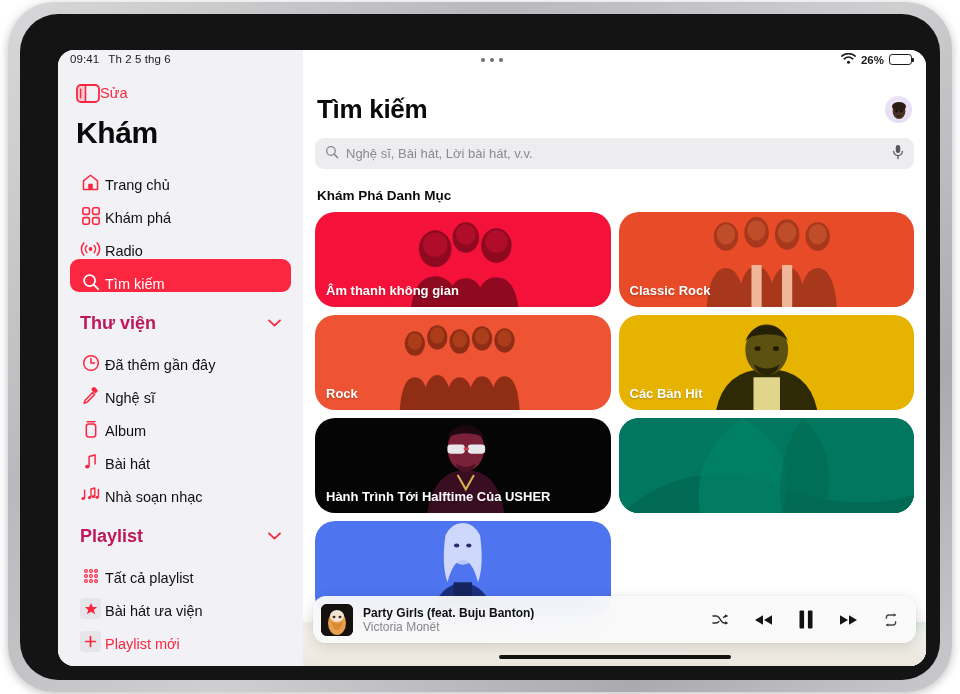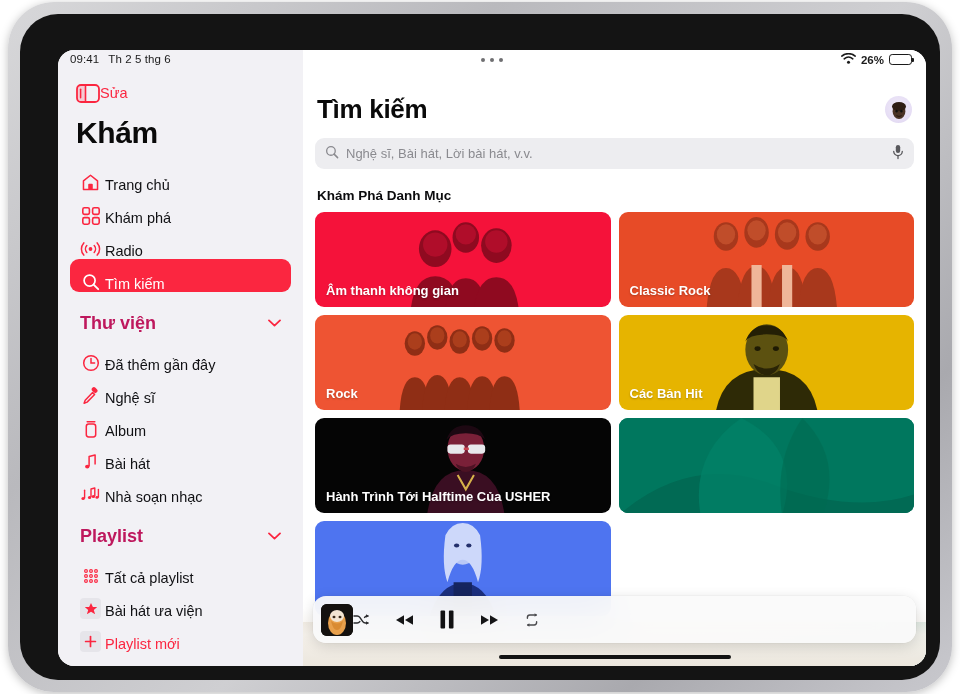--- a/index.html
+++ b/index.html
@@ -147,21 +147,21 @@
     margin-top: 19px; margin-bottom: 9px;
     font-size: 13.5px; font-weight: bold; color: #0c0c0e; padding-left: 2px;
   }
 
   .card-grid {
     display: grid;
     grid-template-columns: 1fr 1fr;
     gap: 8px 8px;
   }
   .card {
-    height: 95px; border-radius: 9px;
+    height: 95px; border-radius: 20px;
     position: relative; overflow: hidden;
   }
   .card-label {
     position: absolute; left: 11px; bottom: 9px;
     font-size: 13px; font-weight: bold; color: #ffffff;
     text-shadow: 0 1px 2px rgba(0,0,0,.25);
     z-index: 3;
   }
   .card-art { position: absolute; inset: 0; z-index: 1; }
 
@@ -553,20 +553,24 @@
           <div class="np-art">
             <svg width="32" height="32" viewBox="0 0 32 32">
               <rect width="32" height="32" fill="#14110f"></rect>
               <ellipse cx="16" cy="19" rx="9" ry="12" fill="#e8a04c"></ellipse>
               <ellipse cx="16" cy="12" rx="7" ry="6" fill="#f2e4d2"></ellipse>
               <path d="M10 17q6 5 12 0-2 9-6 9t-6-9z" fill="#d98b33"></path>
               <ellipse cx="13" cy="13" rx="1.5" ry="1.2" fill="#3a2a1a"></ellipse>
               <ellipse cx="19" cy="13" rx="1.5" ry="1.2" fill="#3a2a1a"></ellipse>
             </svg>
           </div>
+          <div class="np-text">
+            <div class="np-title">Party Girls (feat. Buju Banton)</div>
+            <div class="np-artist">Victoria Monét</div>
+          </div>
           <div class="np-controls">
             <span class="np-btn">
               <svg width="17" height="14" viewBox="0 0 17 14">
                 <path d="M1 3h3.2q1.6 0 2.6 1.4l3 4.2Q10.8 10 12.4 10H15" fill="none" stroke="#2b2b2e" stroke-width="1.5" stroke-linecap="round"></path>
                 <path d="M1 10h3.2q1.6 0 2.6-1.4" fill="none" stroke="#2b2b2e" stroke-width="1.5" stroke-linecap="round"></path>
                 <path d="M11.6 4.4Q12.5 3 14.2 3H15" fill="none" stroke="#2b2b2e" stroke-width="1.5" stroke-linecap="round"></path>
                 <path d="M13 1.2 15.6 3 13 4.8z" fill="#2b2b2e"></path>
                 <path d="M13 8.2 15.6 10 13 11.8z" fill="#2b2b2e"></path>
               </svg>
             </span>

